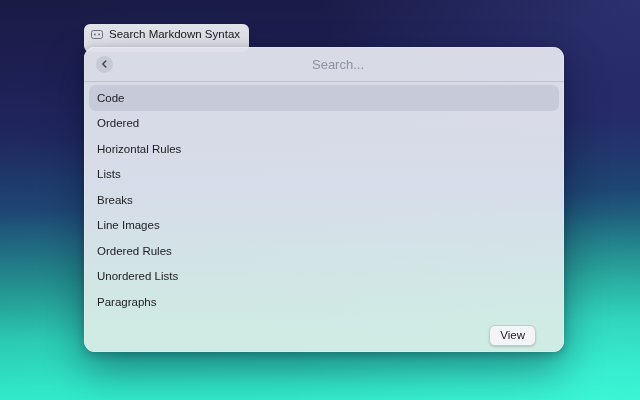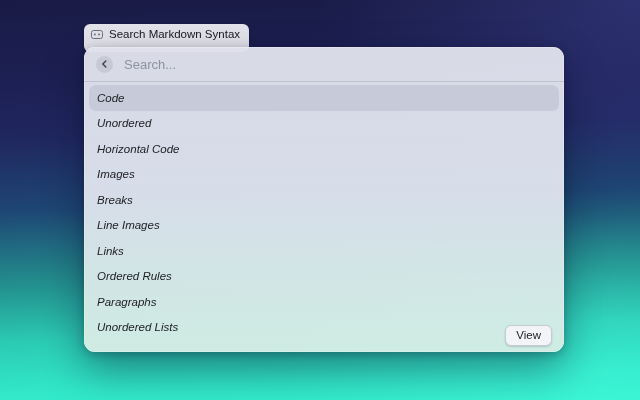--- a/index.html
+++ b/index.html
@@ -46,33 +46,33 @@
   }
   .back-button{
     width:17px;height:17px;border-radius:50%;
     background:#c7cad4;border:none;padding:0;margin-left:2px;
     display:flex;align-items:center;justify-content:center;
     cursor:pointer;flex:0 0 auto;
   }
   .search-input{
     flex:1;margin-left:9px;border:none;outline:none;background:transparent;
     font-family:"Liberation Sans", sans-serif;
-    font-size:13px;color:#2a2a30;
+    font-size:13px;color:#2a2a30;text-align:center;
   }
   .search-input::placeholder{color:#8d93a2;}
   .divider{height:1px;background:rgba(100,105,125,0.22);}
-  .list{padding:3px 5px 0 5px;font-style:italic;}
+  .list{padding:3px 5px 0 5px;}
   .list-row{
     height:25.5px;display:flex;align-items:center;
     padding:0 8px;border-radius:7px;
     font-size:11.5px;color:#212126;cursor:default;
   }
   .list-row.selected{background:#c7cad8;}
   .view-button{
-    position:absolute;right:12px;bottom:6px;
+    position:absolute;right:28px;bottom:6px;
     padding:3px 10px 4px;
     background:#f3f4f7;border:1px solid #c6cbd2;border-radius:6px;
     font-family:"Liberation Sans", sans-serif;
     font-size:11.5px;color:#1d1d22;
     box-shadow:0 1px 2px rgba(20,25,50,0.18);
     cursor:pointer;
   }
 </style>
 </head>
 <body>
@@ -104,44 +104,41 @@
     </div>
 
     <div class="divider"></div>
 
     <div class="list">
 
     <div class="list-row selected">
           <span>Code</span>
         </div>
         <div class="list-row">
-          <span>Unordered</span>
+          <span>Ordered</span>
         </div>
         <div class="list-row">
-          <span>Horizontal Code</span>
+          <span>Horizontal Rules</span>
         </div>
         <div class="list-row">
-          <span>Images</span>
+          <span>Lists</span>
         </div>
         <div class="list-row">
           <span>Breaks</span>
         </div>
         <div class="list-row">
           <span>Line Images</span>
         </div>
         <div class="list-row">
-          <span>Links</span>
-        </div>
-        <div class="list-row">
           <span>Ordered Rules</span>
         </div>
         <div class="list-row">
-          <span>Paragraphs</span>
+          <span>Unordered Lists</span>
         </div>
         <div class="list-row">
-          <span>Unordered Lists</span>
+          <span>Paragraphs</span>
         </div>
       </div>
 
     <button class="view-button">View</button>
   </div>
 
 </div>
 
 </body></html>

